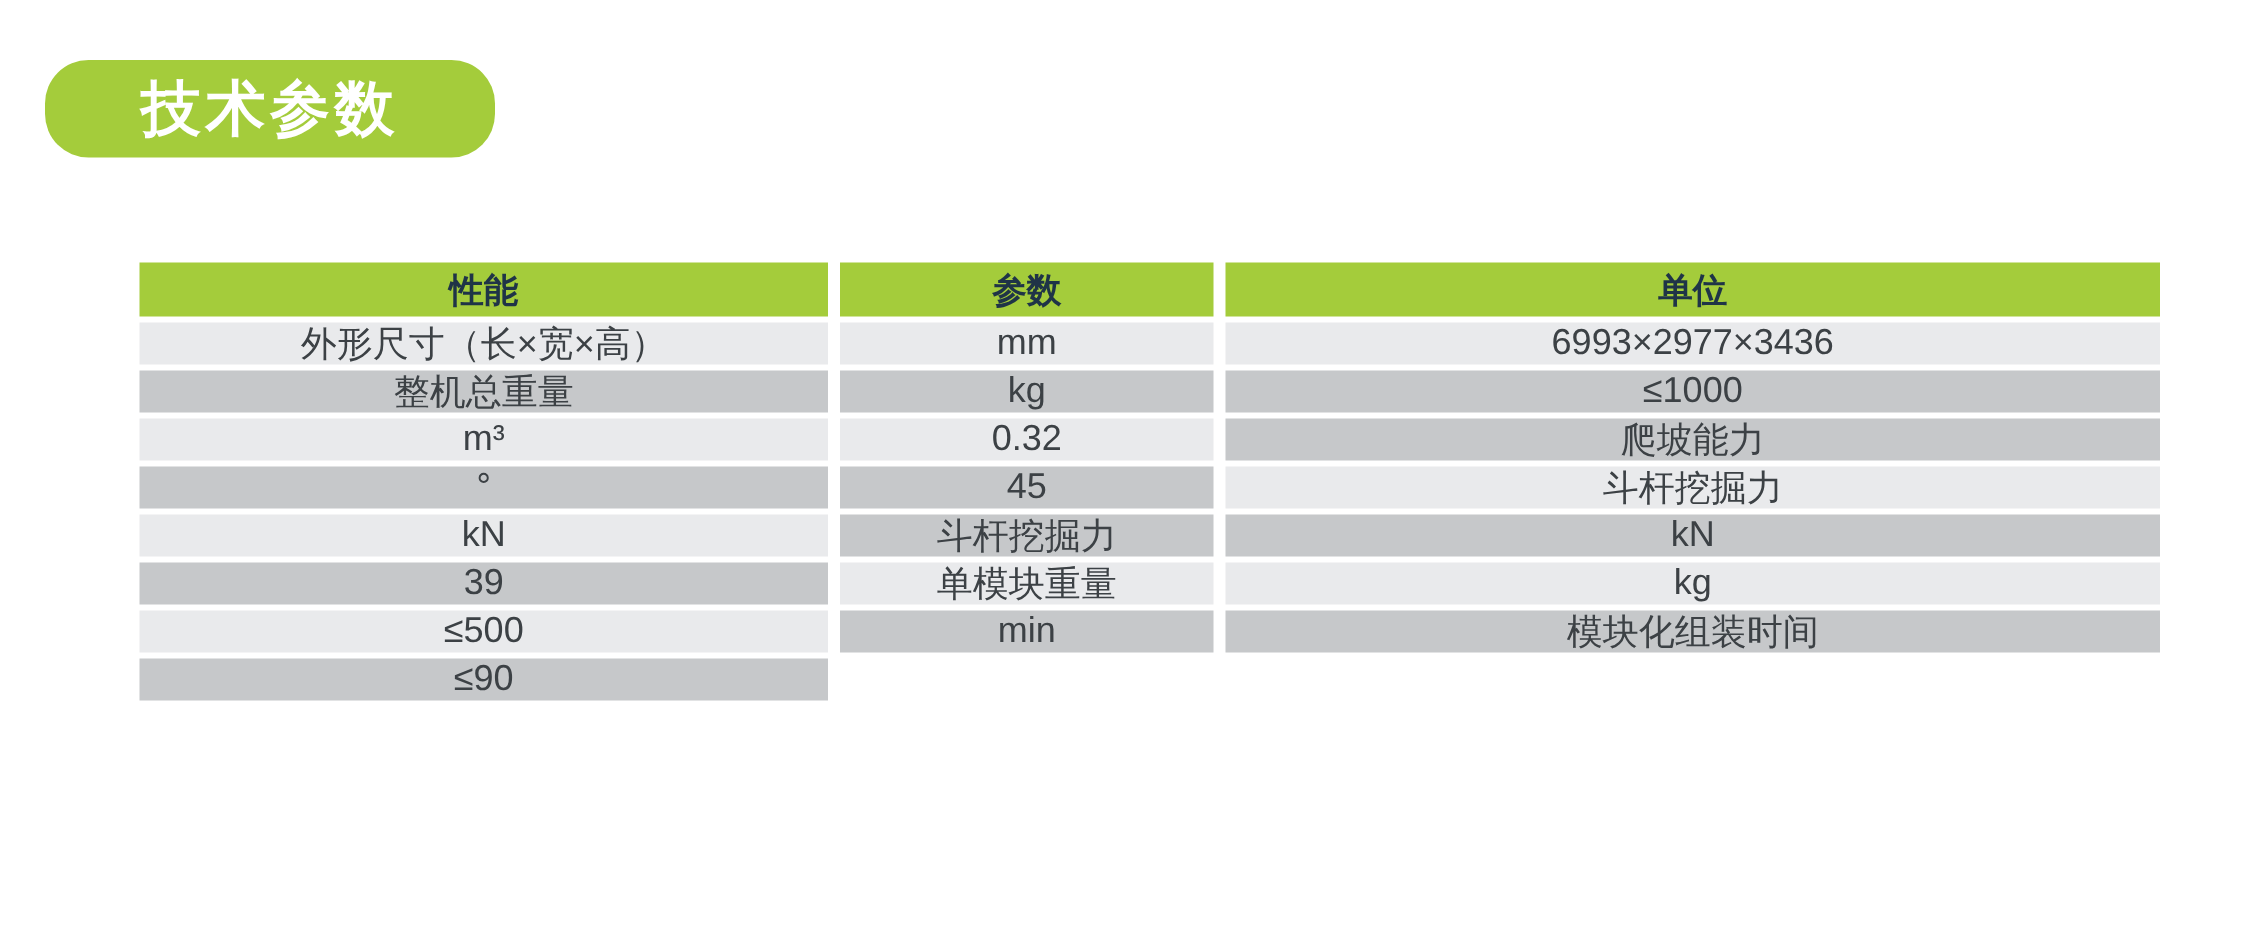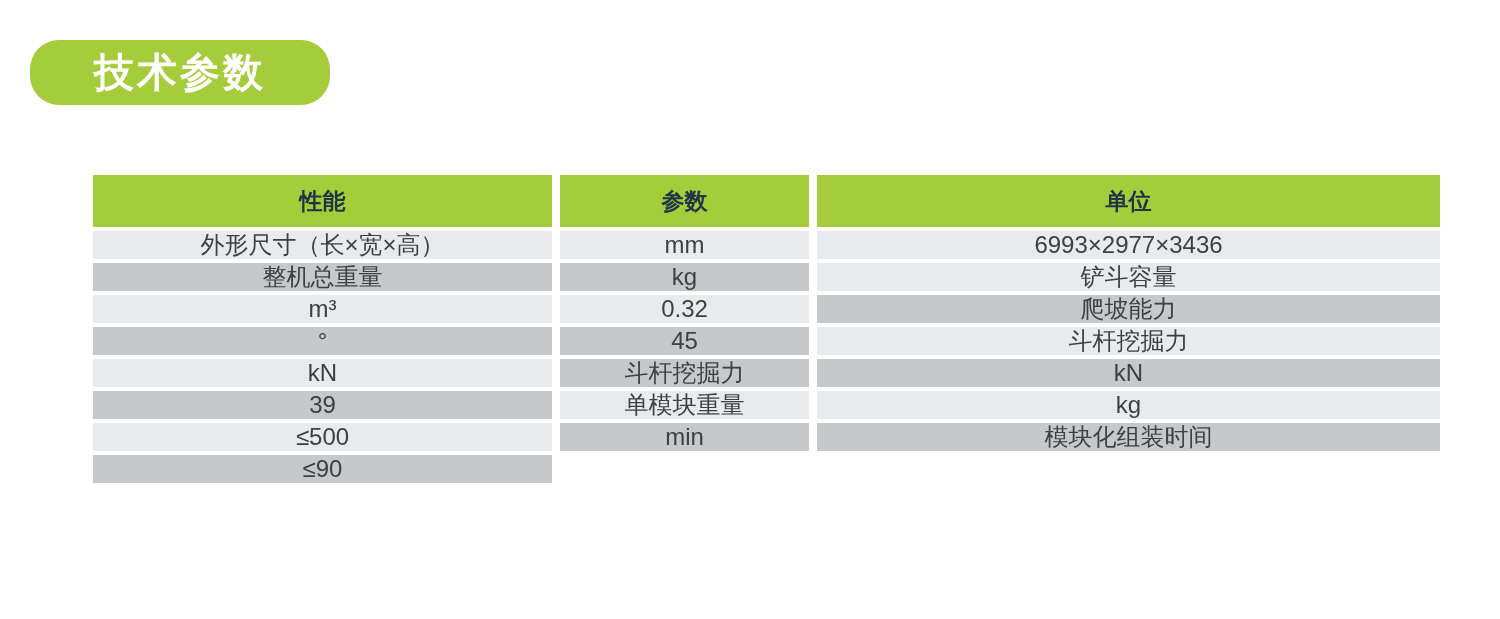--- a/index.html
+++ b/index.html
@@ -29,21 +29,21 @@
     column-gap:8px;row-gap:4px;
     background:var(--page-bg);
   }
   .cell{
     display:flex;align-items:center;justify-content:center;
     font-size:24px;color:var(--body-text);
     height:28px;
     white-space:nowrap;
   }
   .cell.th{
-    height:52px;background:var(--green);
+    height:36px;background:var(--green);
     color:var(--header-text);font-weight:bold;font-size:23px;
   }
   .cell.light{background:var(--row-light);}
   .cell.dark{background:var(--row-dark);}
 </style>
 </head>
 <body>
 
 <div class="page">
 
@@ -56,22 +56,22 @@
     <div class="cell th">性能</div>
     <div class="cell th">参数</div>
     <div class="cell th">单位</div>
 
     <div class="cell light">外形尺寸（长×宽×高）</div>
     <div class="cell light">mm</div>
     <div class="cell light">6993×2977×3436</div>
 
     <div class="cell dark">整机总重量</div>
     <div class="cell dark">kg</div>
+    <div class="cell dark">≤1000</div>
 
-    <div class="cell light">铲斗容量</div>
     <div class="cell light">m³</div>
     <div class="cell light">0.32</div>
 
     <div class="cell dark">爬坡能力</div>
     <div class="cell dark">°</div>
     <div class="cell dark">45</div>
 
     <div class="cell light">斗杆挖掘力</div>
     <div class="cell light">kN</div>
 

